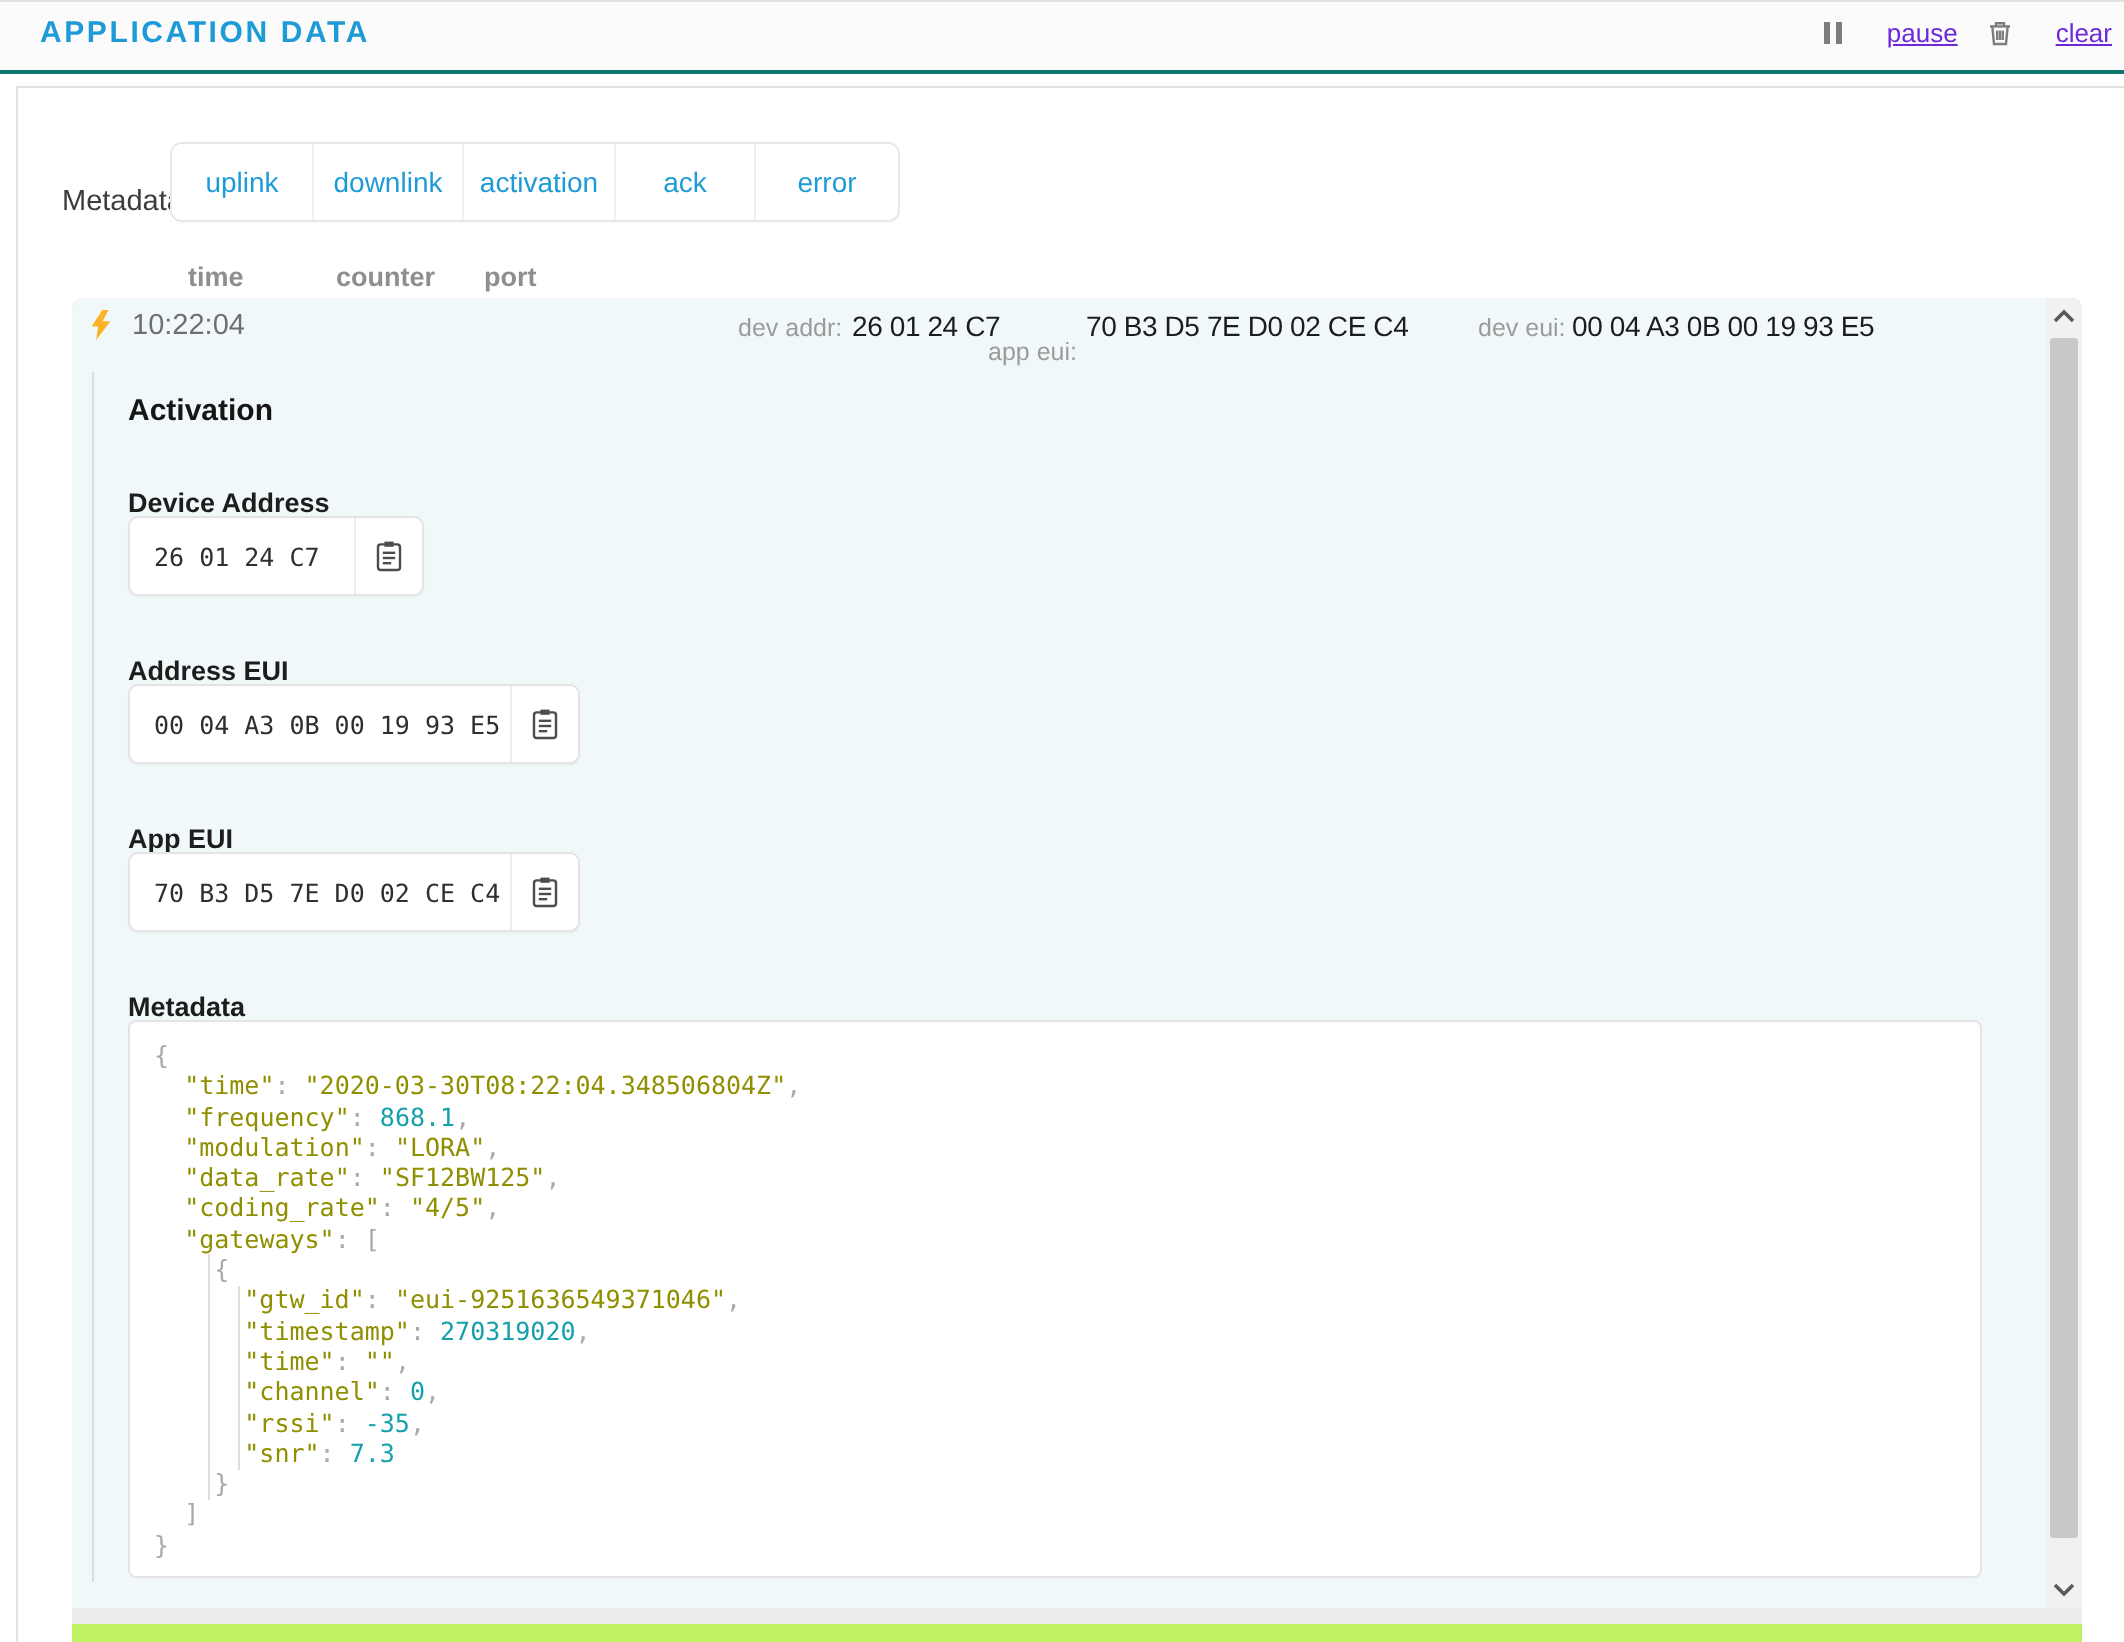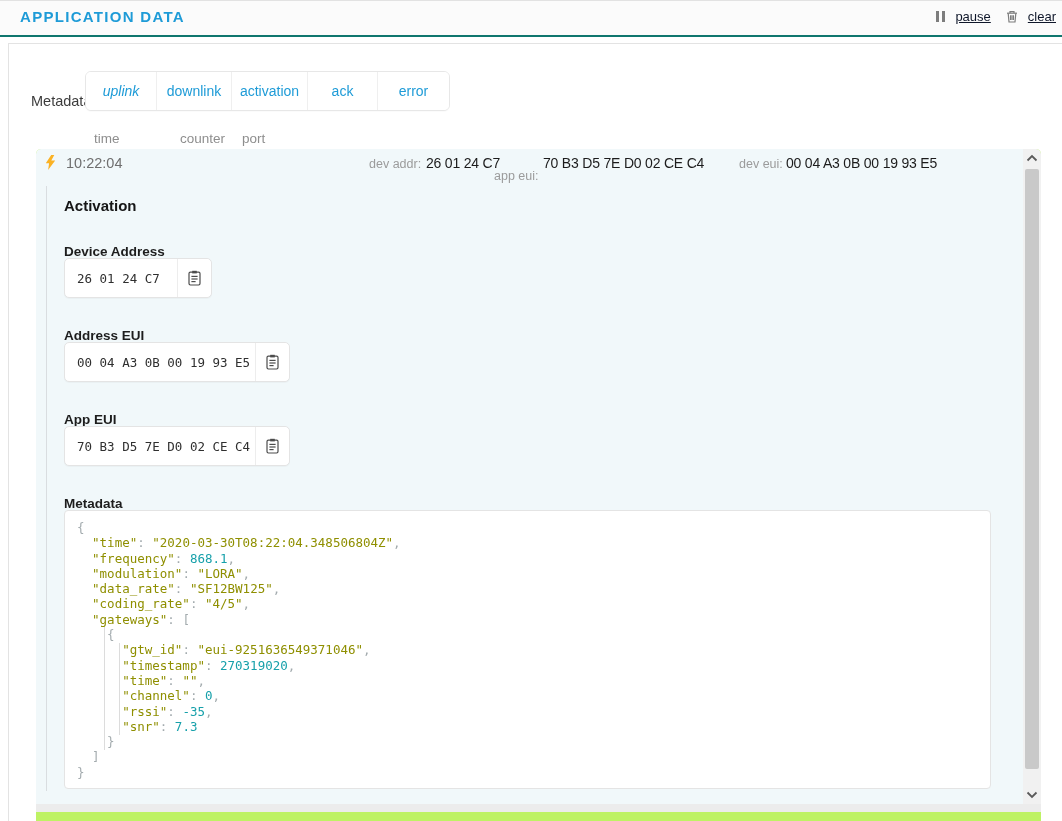--- a/index.html
+++ b/index.html
@@ -5,40 +5,40 @@
   html,body{margin:0;padding:0;background:#fff;}
   .page{position:relative;width:1062px;height:821px;overflow:hidden;background:#fff;
         font-family:"Liberation Sans",sans-serif;-webkit-font-smoothing:antialiased;}
 
   
   .topbar{position:absolute;left:0;top:0;width:1062px;height:37px;box-sizing:border-box;
           background:#fbfbfb;border-top:1px solid #e2e2e2;border-bottom:2px solid #0f766e;}
   .title{position:absolute;left:20px;top:7px;font-size:15px;font-weight:800;
          letter-spacing:1.3px;color:#1e9bd7;}
   .topbar-controls{position:absolute;right:6px;top:8px;display:flex;align-items:center;gap:15px;}
-  .top-link{display:flex;align-items:center;gap:10px;color:#0f172a;font-size:13px;cursor:pointer;justify-content:flex-end;}
+  .top-link{display:flex;align-items:center;gap:22px;color:#6d28d9;font-size:13px;cursor:pointer;justify-content:flex-end;}
   .top-link span.lbl{text-decoration:underline;}
   .pause-glyph{display:inline-block;width:9px;height:11px;
                border-left:3px solid #7d7d7d;border-right:3px solid #7d7d7d;box-sizing:border-box;}
 
   
   .panel{position:absolute;left:8px;top:43px;width:1054px;height:778px;
          border-left:1px solid #e3e3e3;border-top:1px solid #e3e3e3;background:#fff;}
 
   .filters-label{position:absolute;left:22px;top:49px;font-size:14.5px;color:#3c3c3c;}
   .filter-group{position:absolute;left:76px;top:27px;height:38px;display:flex;
                 background:#fff;border:1px solid #e7e7e7;border-radius:6px;overflow:hidden;
                 box-shadow:0 1px 1px rgba(0,0,0,0.02);}
   .filter-btn{border:none;background:#fff;color:#1e9bd7;font-size:14px;cursor:pointer;
               font-family:"Liberation Sans",sans-serif;border-left:1px solid #efefef;height:100%;}
   .filter-btn:first-child{border-left:none;}
-  .fb0{width:70px;font-style:italic;}.fb1{width:75px;}.fb2{width:76px;}.fb3{width:70px;}.fb4{width:72px;}
-
-  .col-hdr{position:absolute;top:87px;font-size:13.5px;color:#8e8e8e;}
-  .col-time{left:85px;}.col-counter{left:171px;}.col-port{left:233px;}
+  .fb0{width:70px;}.fb1{width:75px;}.fb2{width:76px;}.fb3{width:70px;}.fb4{width:72px;}
+
+  .col-hdr{position:absolute;top:87px;font-size:13.5px;color:#8e8e8e;font-weight:bold;}
+  .col-time{left:85px;}.col-counter{left:159px;}.col-port{left:233px;}
 
   
   .list-box{position:absolute;left:27px;top:105px;width:1005px;height:728px;
             border-radius:5px;overflow:hidden;background:#bef264;}
   .row-panel{position:absolute;left:0;top:0;width:987px;height:655px;background:#f1f8fa;}
   .bottom-bar{position:absolute;left:0;top:655px;width:1005px;height:8px;background:#ececec;}
 
   
   .row-header{position:absolute;left:0;top:0;width:987px;height:27px;cursor:pointer;}
   .bolt{position:absolute;left:9px;top:6px;}

